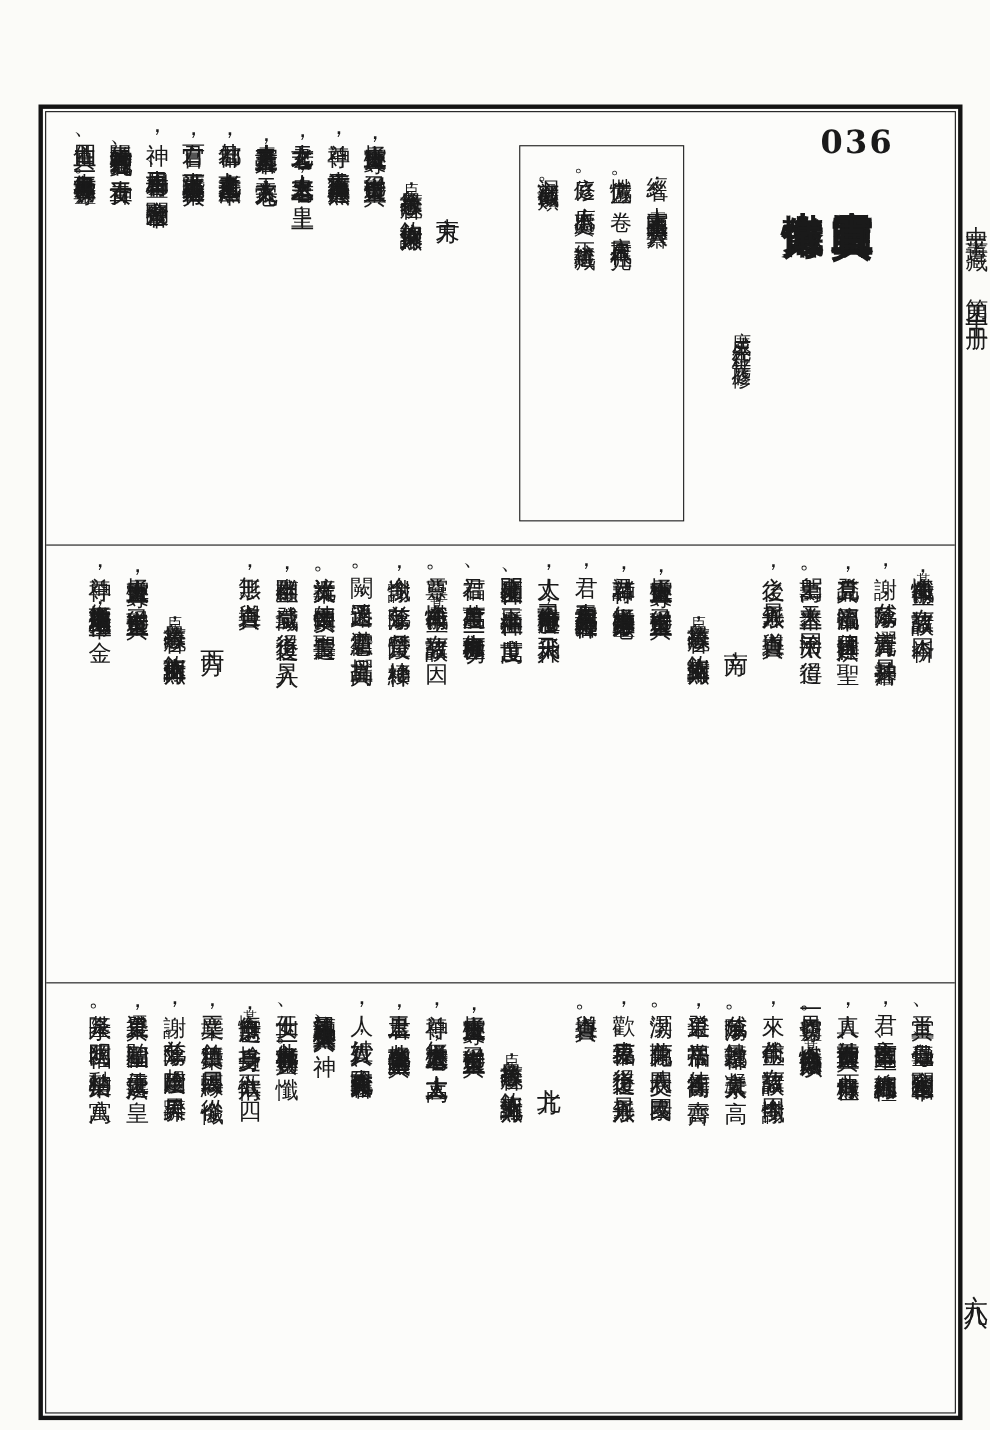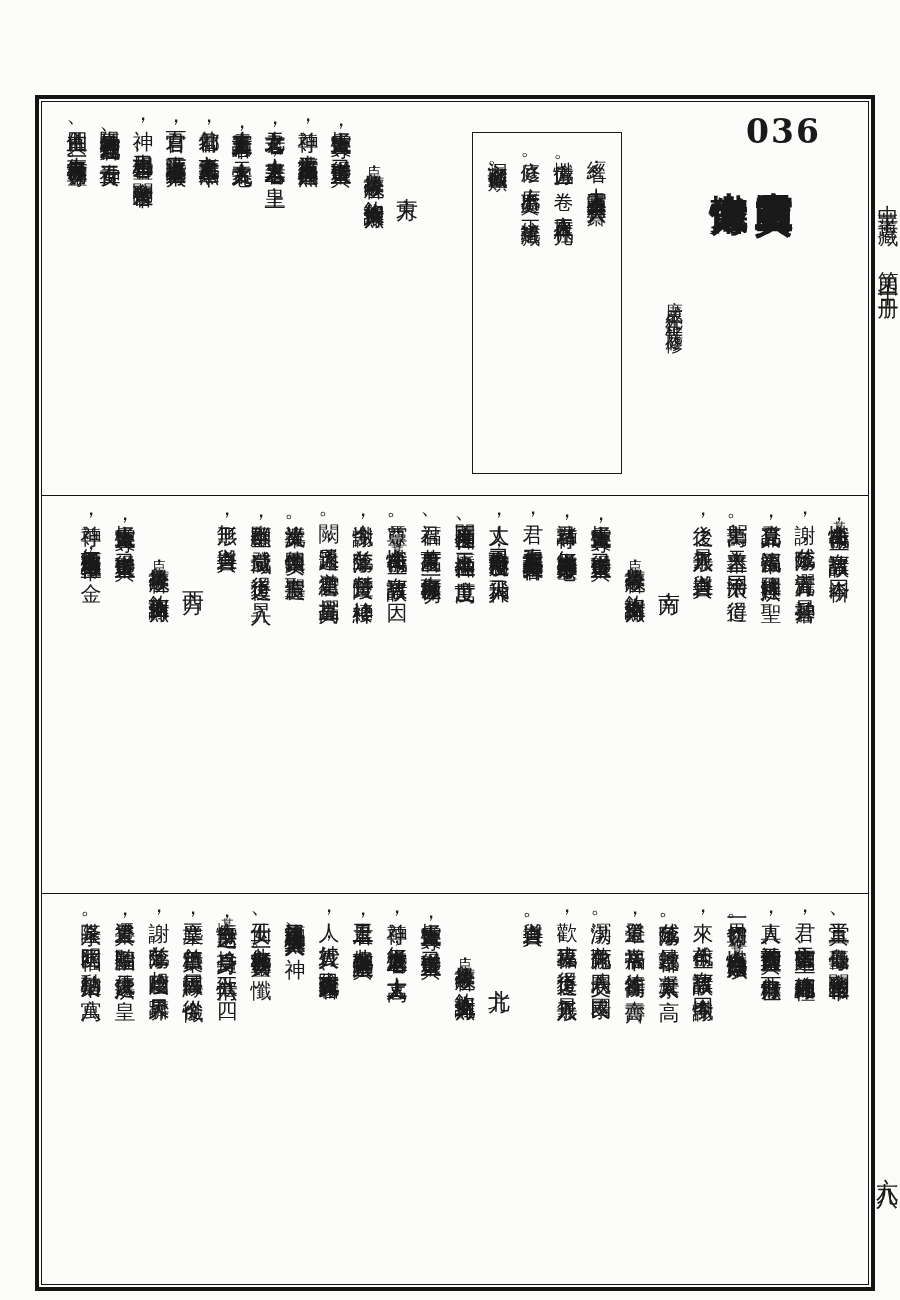--- a/index.html
+++ b/index.html
@@ -32,21 +32,21 @@
   .col{
     font-size:21px;line-height:34px;letter-spacing:1px;
     white-space:nowrap;
   }
   .band-1 .col{line-height:33px;}
   .col-header{font-size:22px;}
   .small-char{font-size:0.62em;}
   
   .page-num-arabic{
     position:absolute;top:10px;left:704px;
-    font-family:"DejaVu Serif",serif;font-size:33px;font-weight:600;
+    font-family:"DejaVu Serif",serif;font-size:29px;font-weight:600;
     letter-spacing:2px;
   }
   .title-block{position:absolute;top:60px;right:72px;}
   .title-col{
     font-size:38px;font-weight:700;line-height:45px;
     letter-spacing:1px;white-space:nowrap;
   }
   .attribution{
     position:absolute;top:185px;left:620px;
     font-size:18px;letter-spacing:5px;white-space:nowrap;

